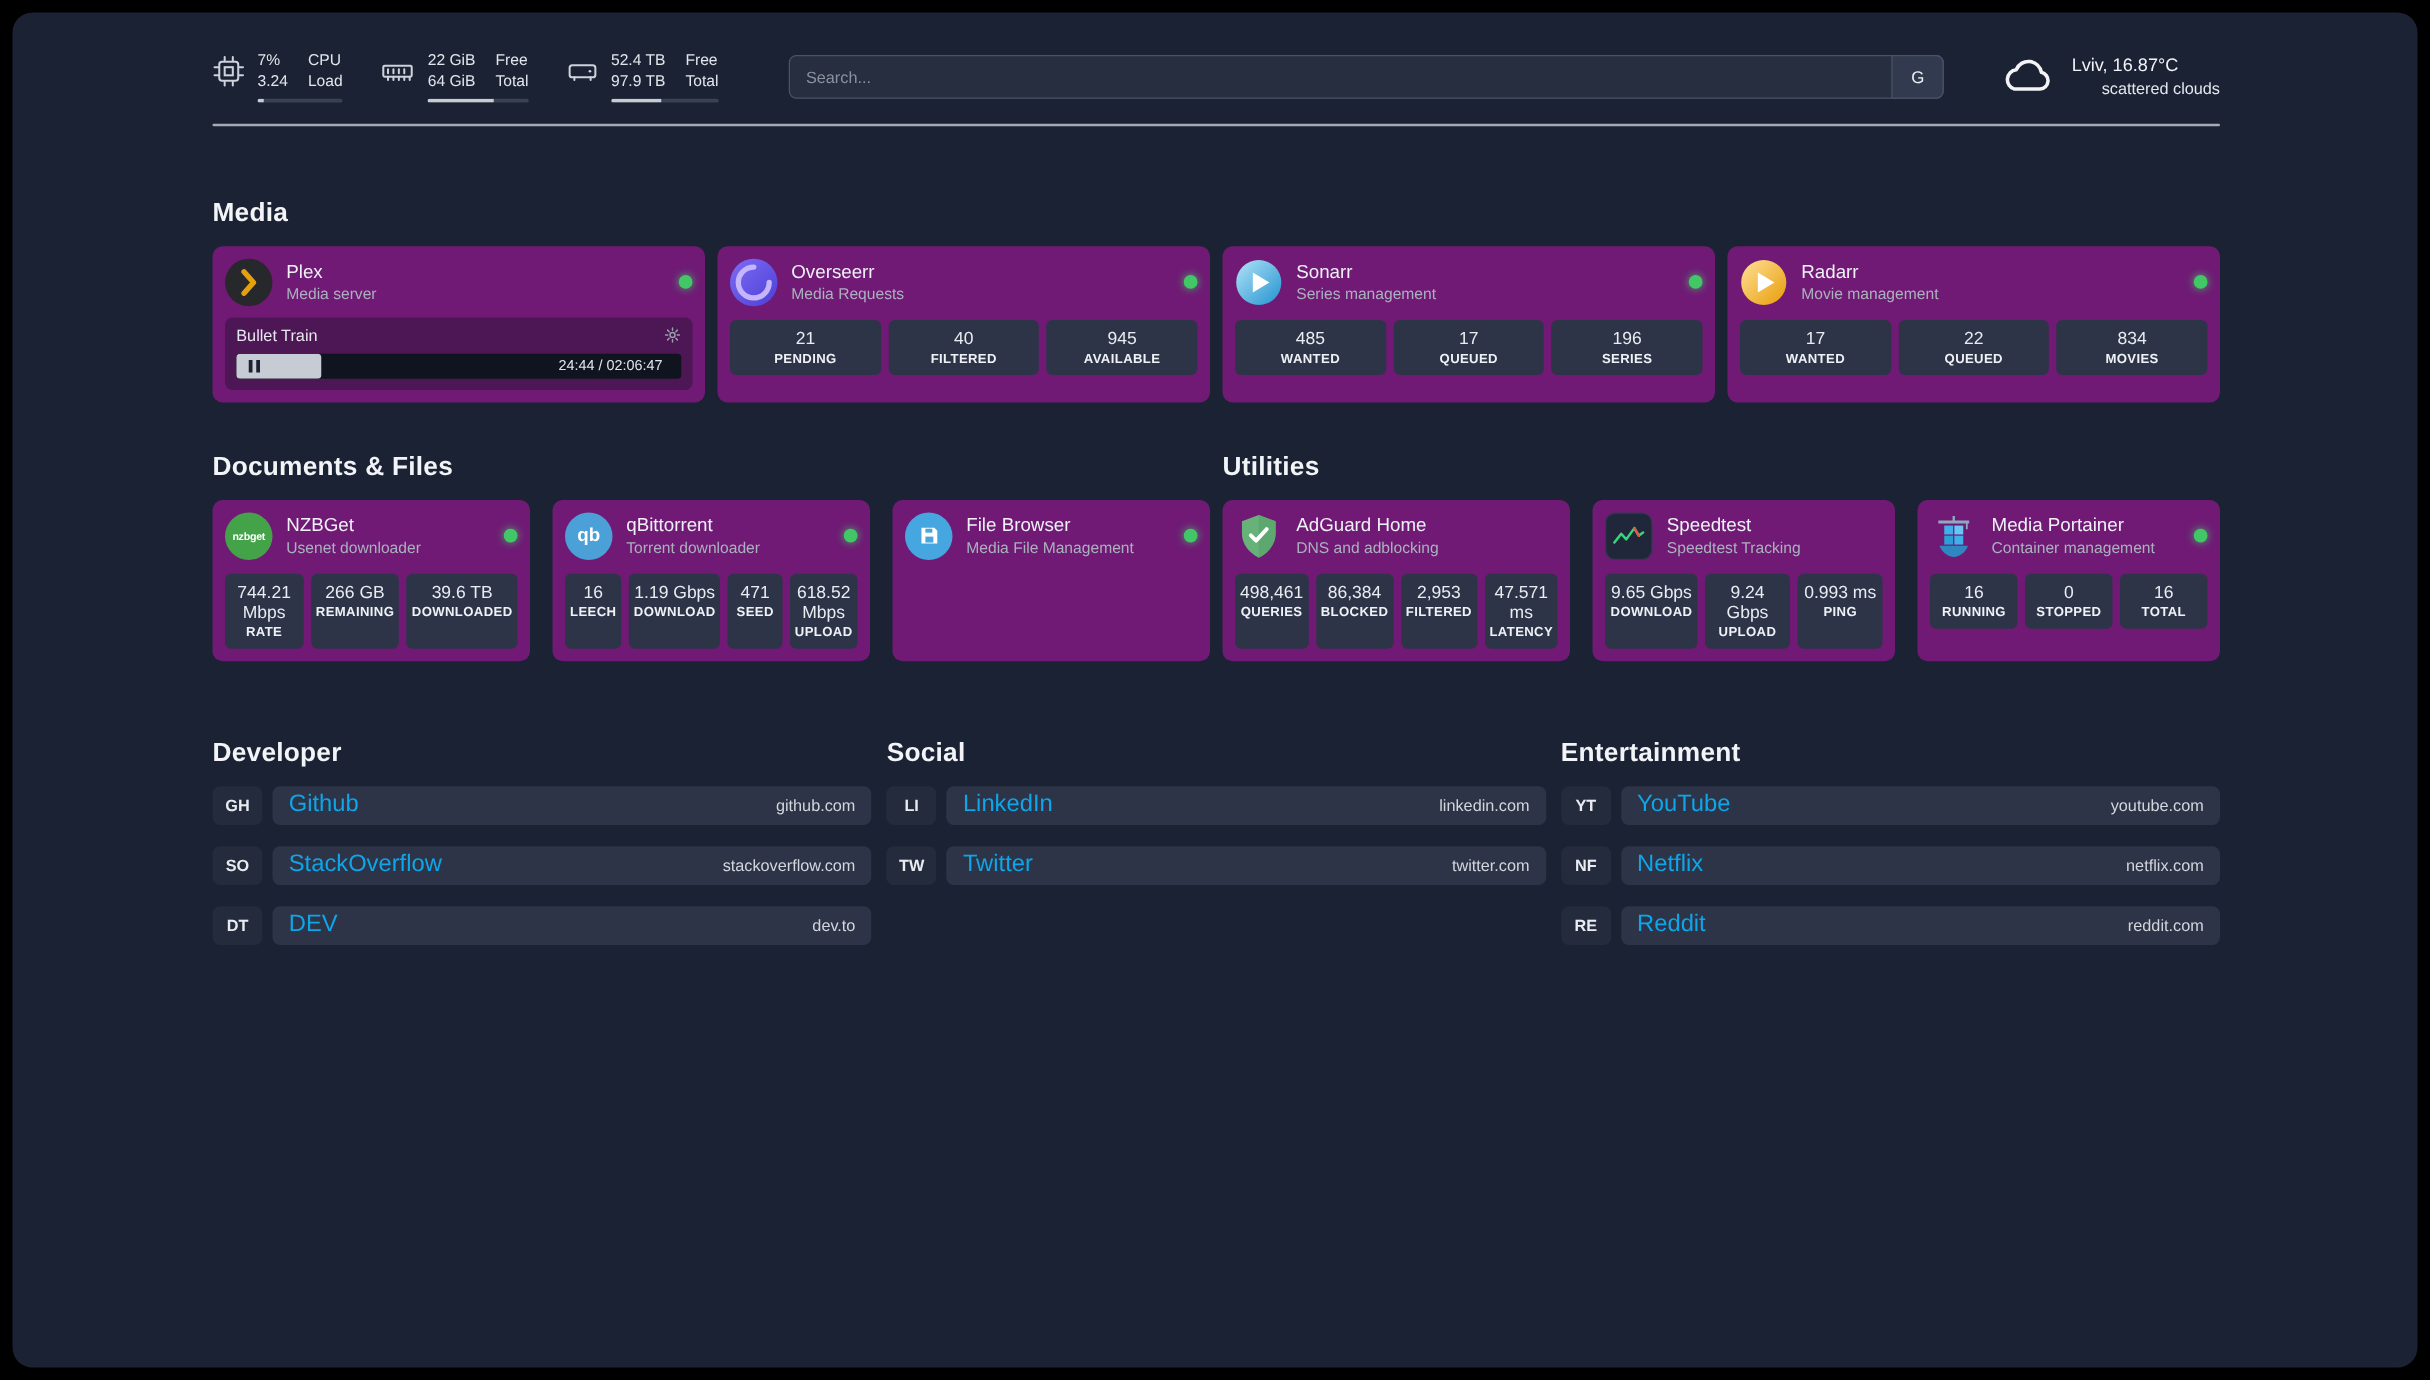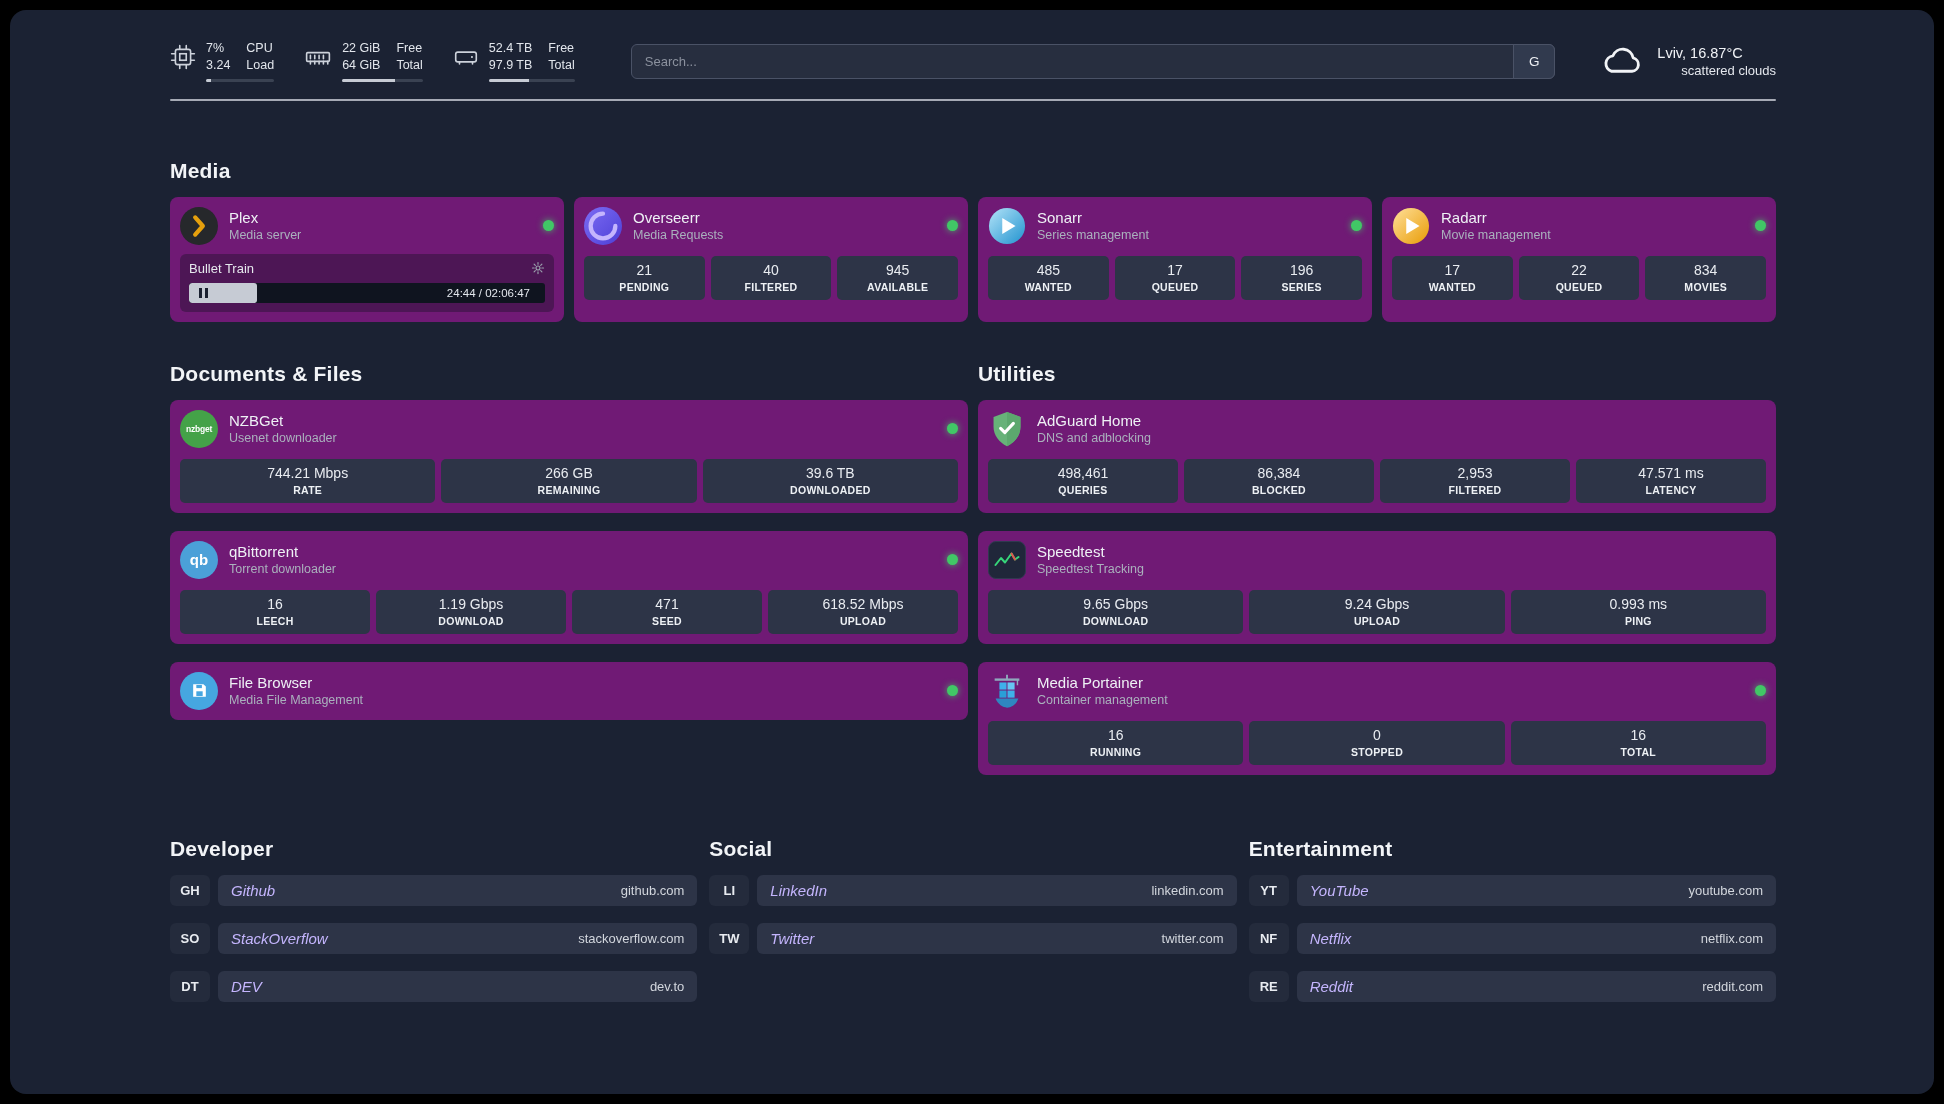--- a/index.html
+++ b/index.html
@@ -22,21 +22,21 @@
   .w-line1 { font-size:14.5px; color:#f0f2f6; }
   .w-line2 { font-size:13px; color:#e4e7ed; margin-top:2px;margin-left:24px; }
   .divider { height:1.5px; background:#c9cdd6; opacity:.8; margin-top:17px; border-radius:1px; }
 
   
   .section-title { font-size:21px; font-weight:600; color:#f2f4f7; margin:0 0 14px; letter-spacing:.2px; }
   .media-section { margin-top:58px; }
   .grid4 { display:flex; gap:10px; }
   .two-col { display:flex; gap:10px; margin-top:40px; align-items:flex-start; }
   .col { flex:1; }
-  .col-cards { display:flex; flex-direction:column; gap:18px; }
+  .col-cards { display:flex; gap:18px; }
 
   
   .card { background:#701a75; border-radius:8px; padding:10px; flex:1; cursor:pointer; }
   .card-head { display:flex; align-items:center; gap:11px; }
   .app-icon { width:38px; height:38px; border-radius:50%; flex:0 0 auto; display:flex; align-items:center; justify-content:center; overflow:hidden; }
   .app-icon.square { border-radius:8px; background:#20273a; border:1px solid #303950; }
   .app-icon.plain { background:transparent; border-radius:0; }
   .icon-plex { background:#26282b; }
   .icon-overseerr { background:linear-gradient(135deg,#7c6cf4,#4d3fd6); }
   .icon-nzbget { background:#44a248; font-size:8.5px; font-weight:700; color:#fff; letter-spacing:-.2px; }
@@ -58,21 +58,21 @@
   .strip-fill { position:absolute; left:0; top:0; bottom:0; background:#c6cbd4; border-radius:3px; }
   .pause-bars { position:absolute; left:10px; top:5px; display:flex; gap:3px; cursor:pointer; }
   .pause-bars i { width:3px; height:10px; background:#1a2130; display:block; }
   .strip-time { position:absolute; right:15px; top:0; line-height:20px; font-size:11.5px; color:#e2e6ec; }
 
   
   .bottom { display:flex; gap:12px; margin-top:62px; }
   .bm-row { display:flex; gap:8px; height:31px; margin-bottom:17px; cursor:pointer; }
   .bm-abbr { width:40px; background:#242b3c; border-radius:6px; display:flex; align-items:center; justify-content:center; font-size:13px; font-weight:700; color:#e8ebf0; flex:0 0 auto; }
   .bm-main { flex:1; background:#2d3447; border-radius:6px; display:flex; align-items:center; justify-content:space-between; padding:0 13px; }
-  .bm-name { font-size:15px; color:#c4b5fd;font-style:italic; }
+  .bm-name { font-size:19px; color:#0ea5e9; }
   .bm-url { font-size:13px; color:#d2d6dd; }
 </style>
 </head>
 <body>
 
 <div class="dashboard">
 
   <div class="topbar">
 
     <div class="metric">

